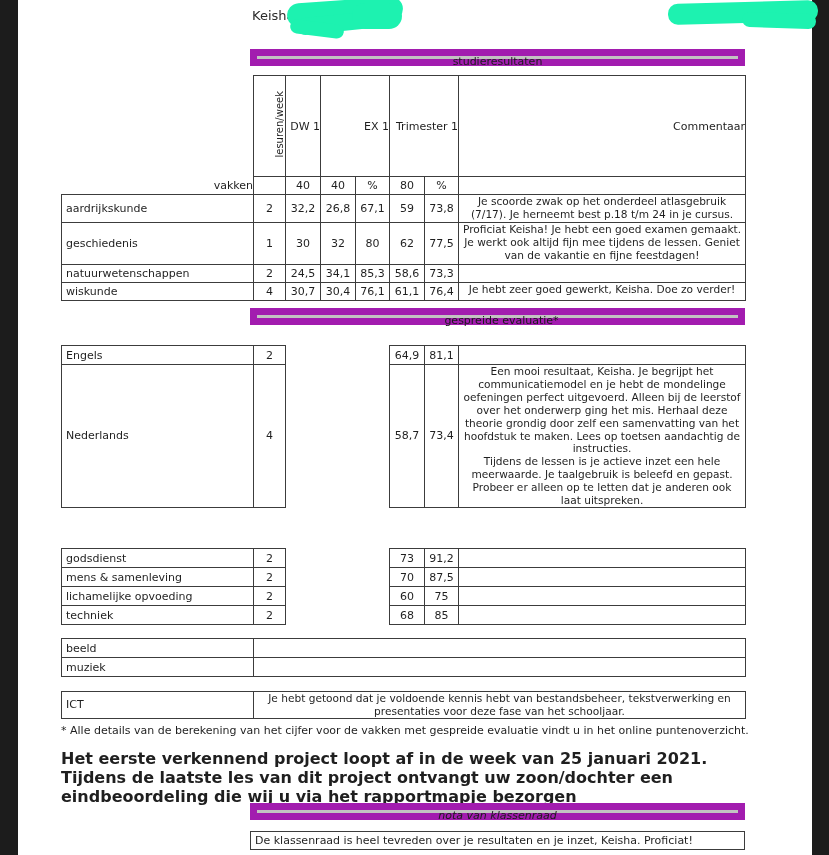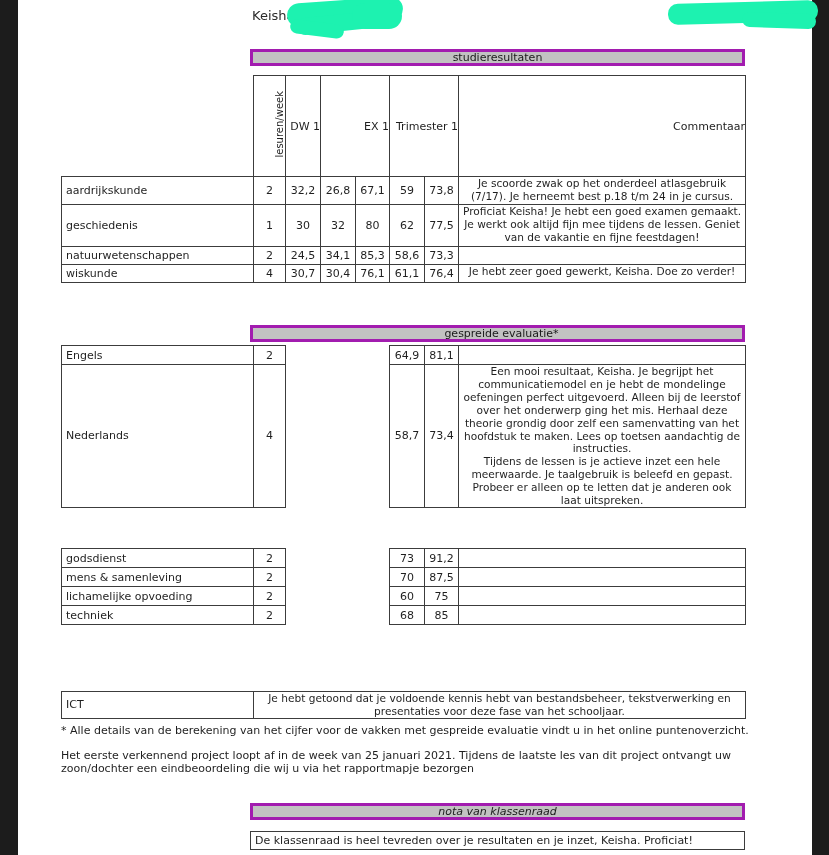--- a/index.html
+++ b/index.html
@@ -11,25 +11,25 @@
   .edge-bar { position: absolute; top: 0; height: 855px; background: #1c1c1c; z-index: 5; }
   .edge-bar.left { left: 0; width: 18px; }
   .edge-bar.right { left: 812px; width: 17px; }
 
   .scribble { position: absolute; background: #1df2b0; z-index: 10; }
 
   .student-name { position: absolute; left: 252px; top: 8px; font-size: 13px; color: #2b2b2b; z-index: 1; }
 
   .section-bar {
     position: absolute; left: 250px; width: 495px; height: 17px;
-    background: #c2c2c2; border: 3px solid #a21caf;
+    background: #c2c2c2; border: 7px solid #a21caf;
     font-size: 11px; text-align: center; line-height: 12px; color: #1a1a1a;
   }
   .bar-results { top: 49px; }
-  .bar-spread  { top: 325px; padding-left: 8px; }
+  .bar-spread  { top: 308px; padding-left: 8px; }
   .bar-council { top: 803px; font-style: italic; }
 
   table { border-collapse: collapse; table-layout: fixed; position: absolute; }
   td { border: 1px solid #3c3c3c; font-size: 11px; overflow: hidden; vertical-align: middle; }
   td.nb { border: none; }
   td.lbl { text-align: left; padding-left: 4px; }
   td.num { text-align: center; }
   td.hdr { text-align: right; }
   td.comment {
     text-align: center; vertical-align: top; padding: 0 3px;
@@ -44,21 +44,21 @@
   .tbl-other  { left: 61px; top: 548px; width: 684px; }
   .tbl-empty  { left: 61px; top: 638px; width: 684px; }
   .tbl-ict    { left: 61px; top: 691px; width: 684px; }
 
   .vertical {
     writing-mode: vertical-rl; transform: rotate(180deg);
     font-size: 10px; display: inline-block; line-height: 1;
   }
 
   .footnote { position: absolute; left: 61px; top: 724px; font-size: 11px; white-space: nowrap; }
-  .project-note { position: absolute; left: 61px; top: 750px; width: 676px; font-size: 11px; line-height: 1.18; }
+  .project-note { position: absolute; left: 61px; top: 750px; width: 676px; font-size: 16px; line-height: 1.18; font-weight: bold; }
 
   .council-box {
     position: absolute; left: 250px; top: 831px; width: 495px; height: 19px;
     border: 1px solid #3c3c3c; font-size: 11px; padding: 2px 0 0 4px; overflow: hidden;
   }
 </style>
 </head>
 <body>
 
 <div class="page">
@@ -80,20 +80,30 @@
     </colgroup>
     <tbody>
         <tr class="h101">
       <td class="nb"></td>
       <td class="hdr"><span class="vertical">lesuren/week</span></td>
       <td class="hdr">DW 1</td>
       <td class="hdr" colspan="2">EX 1</td>
       <td class="hdr" colspan="2">Trimester 1</td>
       <td class="hdr">Commentaar</td>
     </tr>
+    <tr class="h18">
+      <td class="nb hdr">vakken</td>
+      <td></td>
+      <td class="num">40</td>
+      <td class="num">40</td>
+      <td class="num">%</td>
+      <td class="num">80</td>
+      <td class="num">%</td>
+      <td></td>
+    </tr>
     <tr class="h28">
       <td class="lbl">aardrijkskunde</td>
       <td class="num">2</td>
       <td class="num">32,2</td>
       <td class="num">26,8</td>
       <td class="num">67,1</td>
       <td class="num">59</td>
       <td class="num">73,8</td>
       <td class="comment">Je scoorde zwak op het onderdeel atlasgebruik (7/17). Je herneemt best p.18 t/m 24 in je cursus.</td>
     </tr>
@@ -200,20 +210,36 @@
       <td class="lbl">techniek</td>
       <td class="num">2</td>
       <td class="nb"></td>
       <td class="num">68</td>
       <td class="num">85</td>
       <td class="comment"></td>
     </tr>
   </tbody>
     </table>
 
+  <table class="tbl-empty">
+    <colgroup>
+        <col style="width:192px">
+        <col style="width:492px">
+      </colgroup>
+    <tbody>
+        <tr class="h19">
+      <td class="lbl">beeld</td>
+      <td></td>
+    </tr>
+    <tr class="h19">
+      <td class="lbl">muziek</td>
+      <td></td>
+    </tr>
+  </tbody>
+    </table>
 
   <table class="tbl-ict">
     <colgroup>
         <col style="width:192px">
         <col style="width:492px">
       </colgroup>
     <tbody>
         <tr class="h24">
       <td class="lbl">ICT</td>
       <td class="comment">Je hebt getoond dat je voldoende kennis hebt van bestandsbeheer, tekstverwerking en presentaties voor deze fase van het schooljaar.</td>

